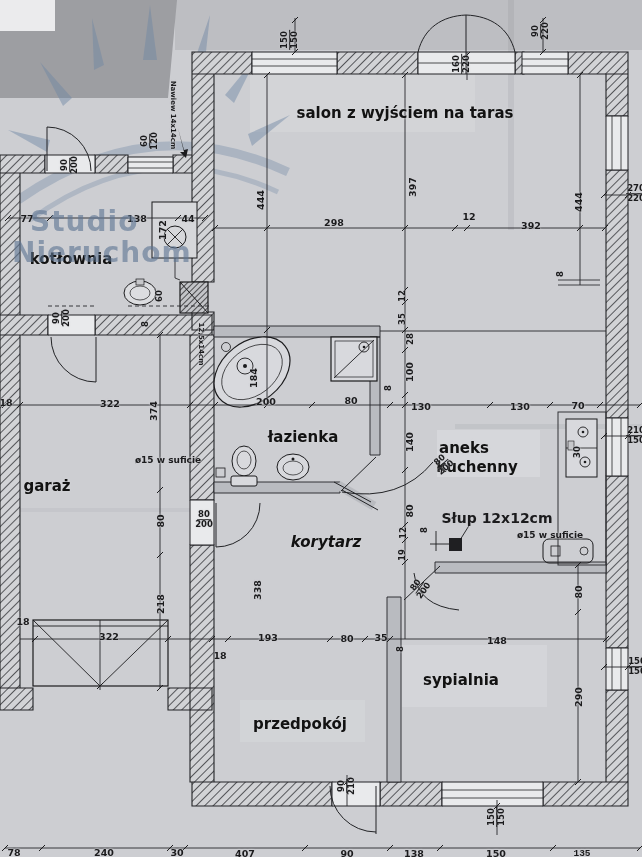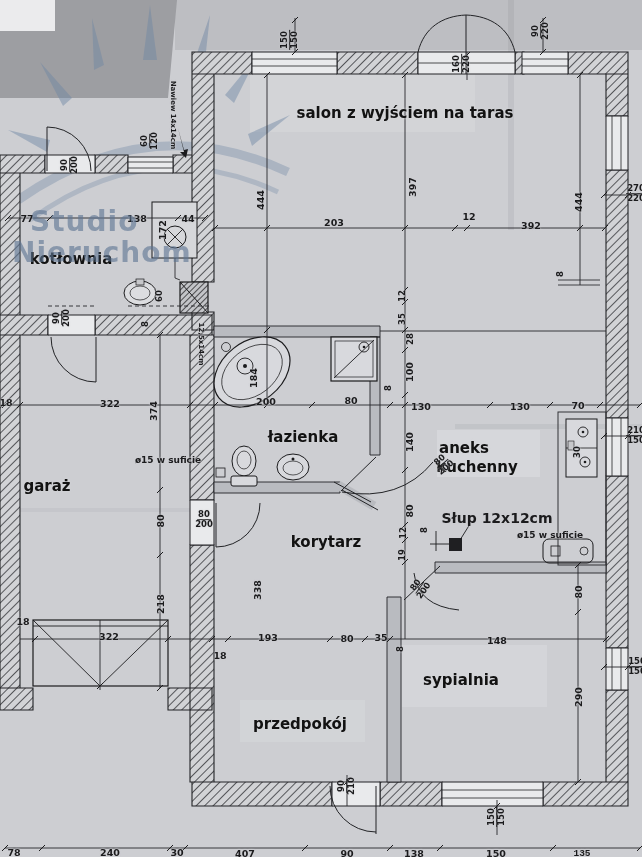--- a/index.html
+++ b/index.html
@@ -195,27 +195,27 @@
   </g>
 </svg>
 
 <div id="labels">
       <div class="room" style="left: 405px; top: 113px; transform: translate(-50%, -50%) rotate(0deg);">salon z wyjściem na taras</div>
       <div class="room" style="left: 71px; top: 259px; transform: translate(-50%, -50%) rotate(0deg);">kotłownia</div>
       <div class="room" style="left: 303px; top: 437px; transform: translate(-50%, -50%) rotate(0deg);">łazienka</div>
       <div class="room" style="left: 464px; top: 448px; transform: translate(-50%, -50%) rotate(0deg);">aneks</div>
       <div class="room" style="left: 477px; top: 467px; transform: translate(-50%, -50%) rotate(0deg);">kuchenny</div>
       <div class="room" style="left: 47px; top: 486px; transform: translate(-50%, -50%) rotate(0deg);">garaż</div>
-      <div class="room" style="left: 326px; top: 542px; transform: translate(-50%, -50%) rotate(0deg);">korytarz</div>
+      <div class="room" style="left: 326px; top: 542px; transform: translate(-50%, -50%) rotate(0deg); font-style: italic;">korytarz</div>
       <div class="room" style="left: 461px; top: 680px; transform: translate(-50%, -50%) rotate(0deg);">sypialnia</div>
       <div class="room" style="left: 300px; top: 724px; transform: translate(-50%, -50%) rotate(0deg);">przedpokój</div>
       <div class="dim" style="left: 27px; top: 218px; transform: translate(-50%, -50%) rotate(0deg);">77</div>
       <div class="dim" style="left: 137px; top: 218px; transform: translate(-50%, -50%) rotate(0deg);">138</div>
       <div class="dim" style="left: 188px; top: 218px; transform: translate(-50%, -50%) rotate(0deg);">44</div>
-      <div class="dim" style="left: 334px; top: 222px; transform: translate(-50%, -50%) rotate(0deg);">203</div>
+      <div class="dim" style="left: 334px; top: 222px; transform: translate(-50%, -50%) rotate(0deg);">298</div>
       <div class="dim" style="left: 469px; top: 216px; transform: translate(-50%, -50%) rotate(0deg);">12</div>
       <div class="dim" style="left: 531px; top: 225px; transform: translate(-50%, -50%) rotate(0deg);">392</div>
       <div class="dim" style="left: 260px; top: 200px; transform: translate(-50%, -50%) rotate(-90deg);">444</div>
       <div class="dim" style="left: 412px; top: 187px; transform: translate(-50%, -50%) rotate(-90deg);">397</div>
       <div class="dim" style="left: 578px; top: 202px; transform: translate(-50%, -50%) rotate(-90deg);">444</div>
       <div class="dim" style="left: 162px; top: 230px; transform: translate(-50%, -50%) rotate(-90deg);">172</div>
       <div class="dim" style="font-size: 7px; left: 173px; top: 115px; transform: translate(-50%, -50%) rotate(90deg);">Nawiew 14x14cm</div>
       <div class="dim" style="font-size: 8.5px; left: 159px; top: 296px; transform: translate(-50%, -50%) rotate(-90deg);">60</div>
       <div class="dim" style="font-size: 8.5px; left: 145px; top: 324px; transform: translate(-50%, -50%) rotate(-90deg);">8</div>
       <div class="dim" style="font-size: 7px; left: 201px; top: 344px; transform: translate(-50%, -50%) rotate(90deg);">12,5x14cm</div>
@@ -250,21 +250,21 @@
       <div class="dim" style="left: 109px; top: 636px; transform: translate(-50%, -50%) rotate(0deg);">322</div>
       <div class="dim" style="left: 220px; top: 655px; transform: translate(-50%, -50%) rotate(0deg);">18</div>
       <div class="dim" style="left: 268px; top: 637px; transform: translate(-50%, -50%) rotate(0deg);">193</div>
       <div class="dim" style="left: 347px; top: 638px; transform: translate(-50%, -50%) rotate(0deg);">80</div>
       <div class="dim" style="left: 381px; top: 637px; transform: translate(-50%, -50%) rotate(0deg);">35</div>
       <div class="dim" style="font-size: 8.5px; left: 400px; top: 649px; transform: translate(-50%, -50%) rotate(-90deg);">8</div>
       <div class="dim" style="left: 497px; top: 640px; transform: translate(-50%, -50%) rotate(0deg);">148</div>
       <div class="dim" style="left: 578px; top: 592px; transform: translate(-50%, -50%) rotate(-90deg);">80</div>
       <div class="dim" style="left: 578px; top: 697px; transform: translate(-50%, -50%) rotate(-90deg);">290</div>
       <div class="dim" style="left: 14px; top: 852px; transform: translate(-50%, -50%) rotate(0deg);">78</div>
-      <div class="dim" style="left: 104px; top: 852px; transform: translate(-50%, -50%) rotate(0deg); margin-left: 6px;">240</div>
+      <div class="dim" style="left: 104px; top: 852px; transform: translate(-50%, -50%) rotate(0deg);">240</div>
       <div class="dim" style="left: 177px; top: 852px; transform: translate(-50%, -50%) rotate(0deg);">30</div>
       <div class="dim" style="left: 245px; top: 853px; transform: translate(-50%, -50%) rotate(0deg);">407</div>
       <div class="dim" style="left: 347px; top: 853px; transform: translate(-50%, -50%) rotate(0deg);">90</div>
       <div class="dim" style="left: 414px; top: 853px; transform: translate(-50%, -50%) rotate(0deg);">138</div>
       <div class="dim" style="left: 496px; top: 853px; transform: translate(-50%, -50%) rotate(0deg);">150</div>
       <div class="dim" style="left: 582px; top: 853px; transform: translate(-50%, -50%) rotate(0deg); font-family: Liberation Mono, monospace;">135</div>
       <div class="frac" style="left: 290px; top: 40px; transform: translate(-50%, -50%) rotate(-90deg);">
         <span class="ftop">150</span>
         <span>150</span>
       </div>

